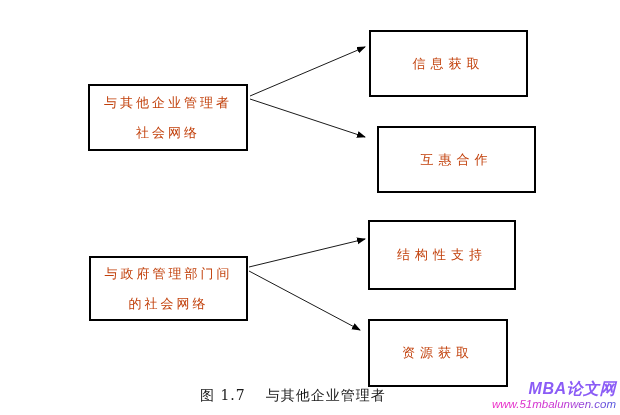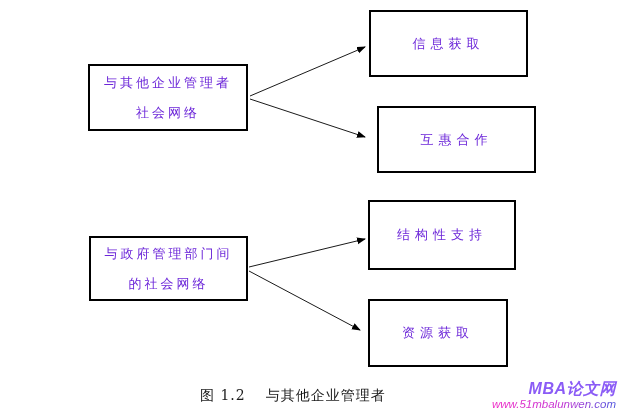--- a/index.html
+++ b/index.html
@@ -25,23 +25,24 @@
   }
   .node {
     position: absolute;
     box-sizing: border-box;
     border: 2px solid #000000;
     background: #ffffff;
     display: flex;
     flex-direction: column;
     align-items: center;
     justify-content: center;
-    color: #6d28d9;
+    color: #c2410c;
     font-size: 13px;
     text-align: center;
+    margin-top: 20px;
   }
   .node .nline {
     line-height: 30px;
     letter-spacing: 3px;
     white-space: nowrap;
   }
   .node.right-node .nline {
     letter-spacing: 5px;
   }
   .node-l1 { left: 88px;  top: 64px;  width: 160px; height: 67px; }
@@ -124,21 +125,21 @@
 
   <div class="node right-node node-r3">
     <div class="nline">结构性支持</div>
   </div>
 
   <div class="node right-node node-r4">
     <div class="nline">资源获取</div>
   </div>
 
   <div class="caption">
-    <span class="caption-number">图 1.2</span><span class="caption-title">与其他企业管理者</span>
+    <span class="caption-number">图 1.7</span><span class="caption-title">与其他企业管理者</span>
   </div>
 
   <div class="watermark">
     <div class="site-name">MBA论文网</div>
     <div class="site-url">www.51mbalunwen.com</div>
   </div>
 
 </div>
 
 </body></html>

